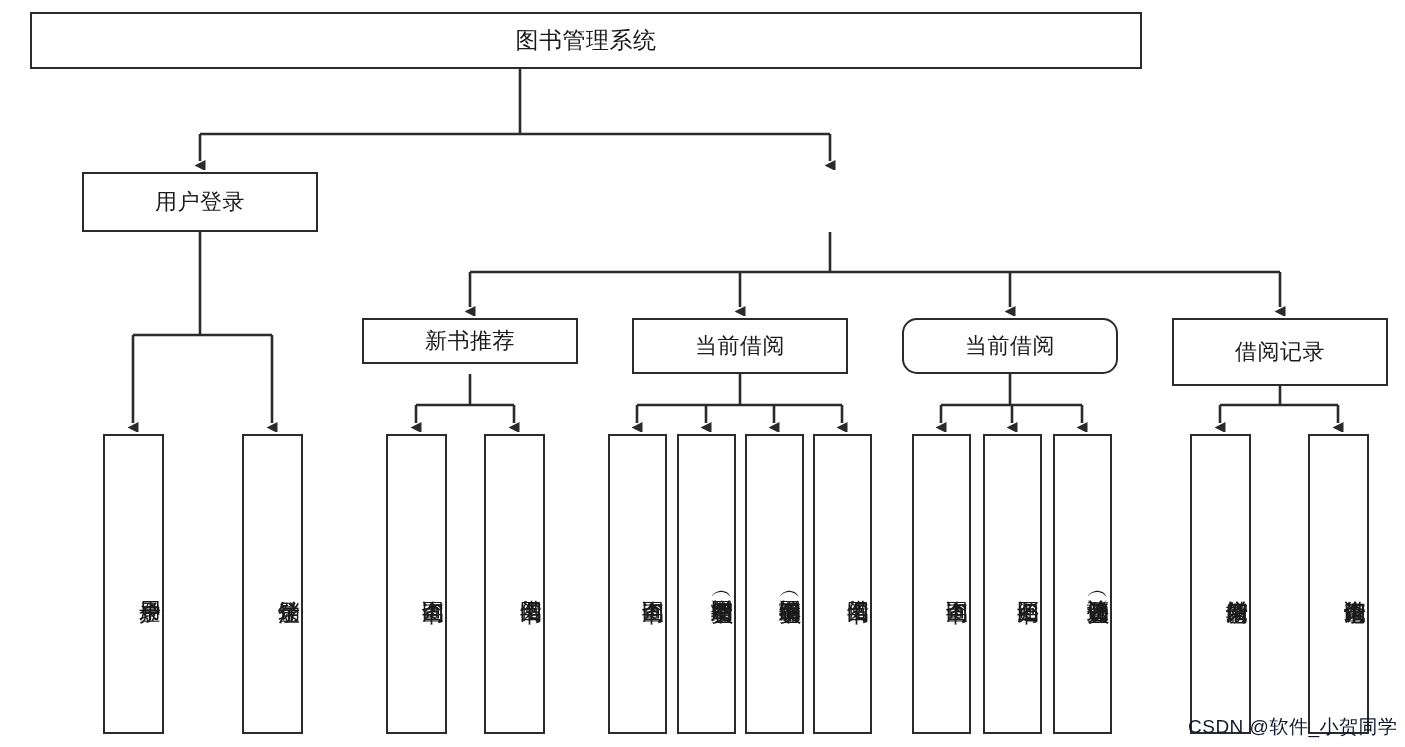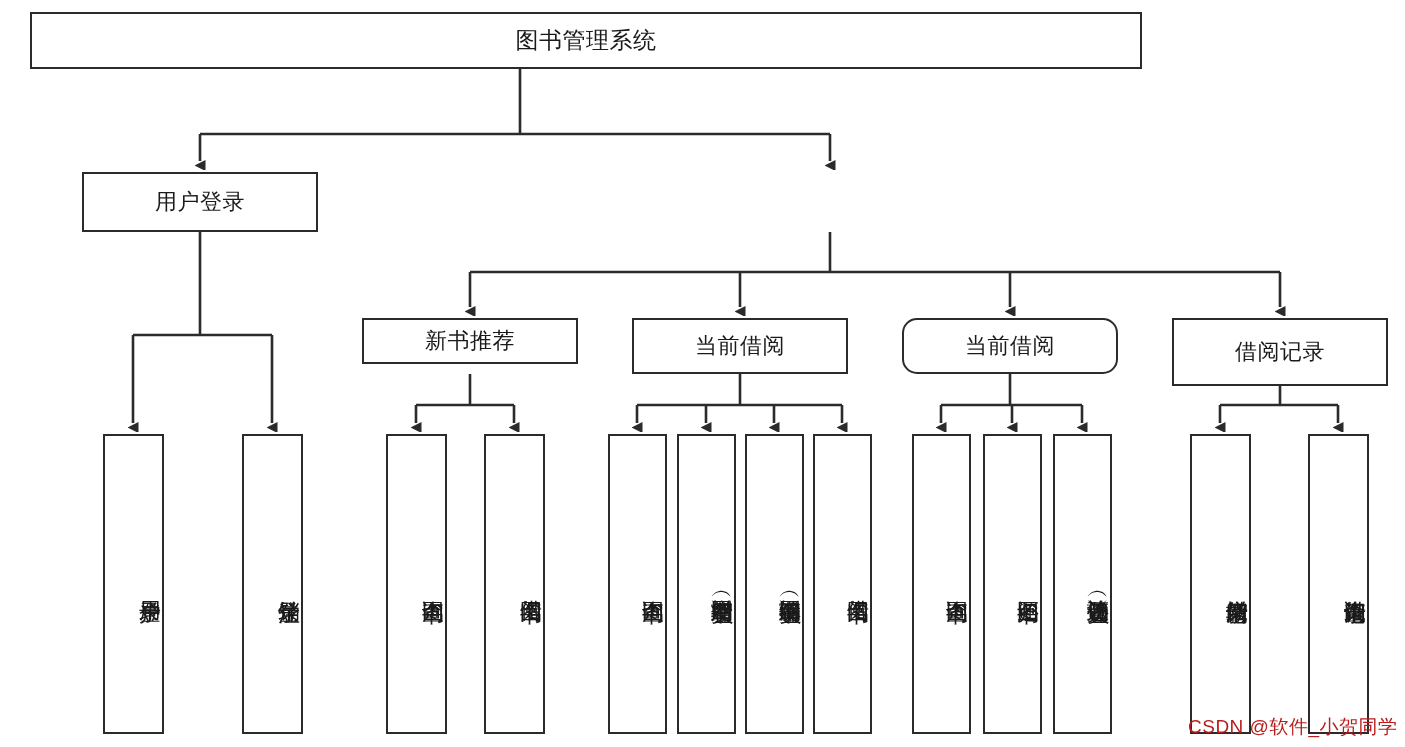--- a/index.html
+++ b/index.html
@@ -50,21 +50,21 @@
     padding: 8px 0;
     align-items: flex-start;
     justify-content: center;
   }
   .node.root {
     font-size: 23px;
   }
   .watermark {
     position: absolute;
     font-size: 19px;
-    color: #b91c1c;
+    color: #0f172a;
     white-space: nowrap;
     letter-spacing: 0.5px;
     user-select: none;
     text-align: center;
   }
 </style>
 </head>
 <body>
 
 <div id="canvas">

